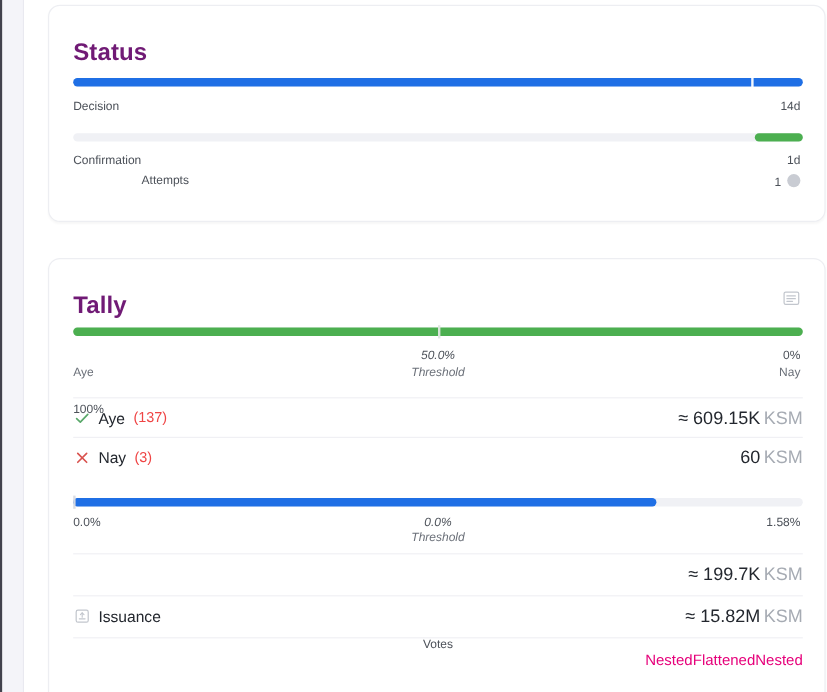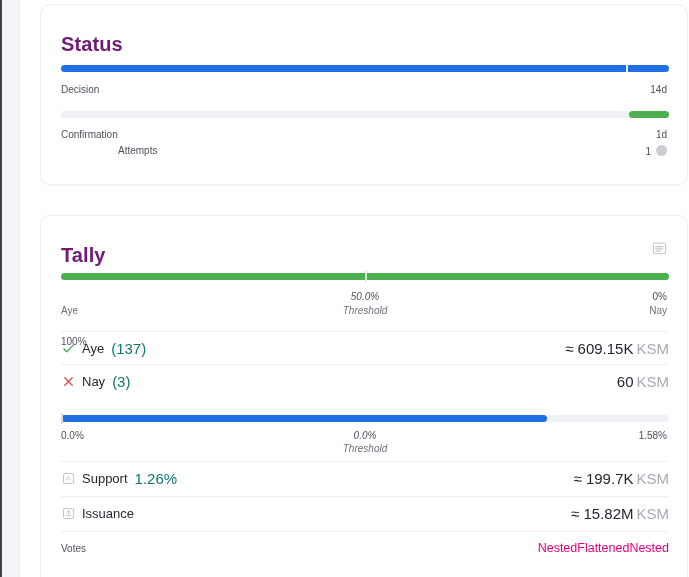--- a/index.html
+++ b/index.html
@@ -126,22 +126,22 @@
   .row-left {
     display: flex;
     align-items: center;
     gap: 7px;
   }
   .row-label {
     font-size: 13px;
     color: #23272e;
   }
   .row-sub {
-    font-size: 15px;
-    color: #0f766e;
+    font-size: 12px;
+    color: #ef4444;
   }
   .row-right {
     margin-left: auto;
     font-size: 15px;
     color: #23272e;
     white-space: nowrap;
   }
   .unit {
     color: #a6abb3;
     margin-left: 3px;
@@ -263,30 +263,20 @@
     <div class="bar-track" style="left:20px; top:199px; width:608px;">
       <div class="bar-fill" style="width:80%; background:#1f6fe5;"></div>
       <div class="bar-notch grey" style="left:0%;"></div>
     </div>
     <div class="lbl" style="left:20px; top:214px;">0.0%</div>
     <div class="lbl center" style="left:20px; top:214px; width:608px;">0.0%</div>
     <div class="lbl center muted" style="left:20px; top:227px; width:608px;">Threshold</div>
     <div class="lbl right" style="right:20px; top:214px;">1.58%</div>
 
     <div class="row" style="top:245px;">
-      <span class="row-left">
-        <span class="ico">
-          <svg width="13" height="13" viewBox="0 0 14 14" fill="none">
-            <rect x="1.6" y="1.6" width="10.8" height="10.8" rx="1.6" stroke="#c2c6cd" stroke-width="1.1"></rect>
-            <path d="M4.6 9 L7 4.8 L9.4 9" stroke="#c2c6cd" stroke-width="1" stroke-linejoin="round"></path>
-          </svg>
-        </span>
-        <span class="row-label">Support</span>
-        <span class="row-sub">1.26%</span>
-      </span>
       <span class="row-right">
         <span>≈ 199.7K</span><span class="unit">KSM</span>
       </span>
     </div>
 
     <div class="row" style="top:280px;">
       <span class="row-left">
         <span class="ico">
           <svg width="13" height="13" viewBox="0 0 14 14" fill="none">
             <rect x="1.6" y="1.6" width="10.8" height="10.8" rx="1.6" stroke="#c2c6cd" stroke-width="1.1"></rect>
@@ -295,21 +285,21 @@
             <path d="M5.4 5.6 L7 4 L8.6 5.6" stroke="#c2c6cd" stroke-width="1" stroke-linecap="round" stroke-linejoin="round"></path>
           </svg>
         </span>
         <span class="row-label">Issuance</span>
       </span>
       <span class="row-right">
         <span>≈ 15.82M</span><span class="unit">KSM</span>
       </span>
     </div>
 
-    <div class="row" style="top:315px;">
+    <div class="row" style="top:315px;flex-direction:column;">
       <span class="lbl" style="position:static;">Votes</span>
       <span class="links">
         <span class="link">Nested</span>
         <span class="link">Flattened</span>
         <span class="link">Nested</span>
       </span>
     </div>
 
   </div>
 </div>

